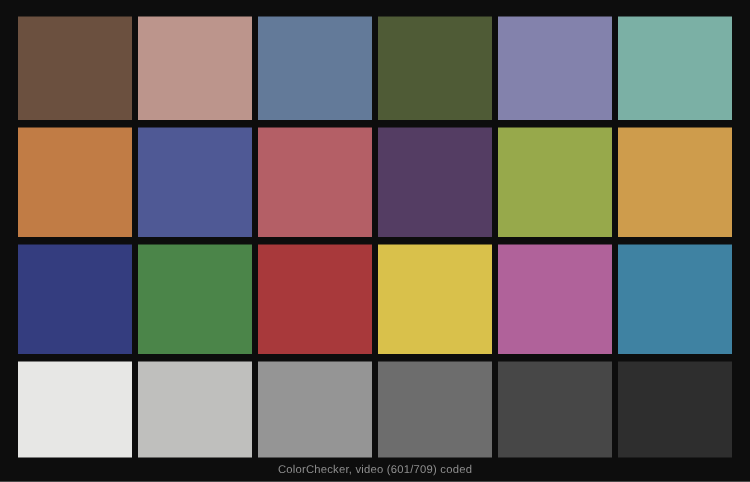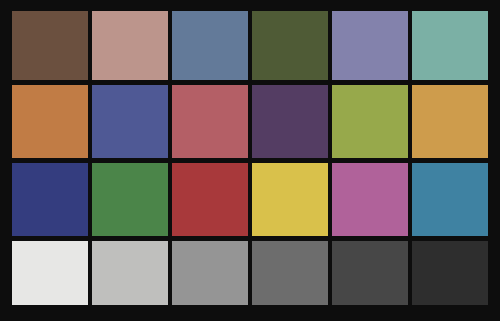--- a/index.html
+++ b/index.html
@@ -80,14 +80,15 @@
     <div class="patch" style="background: rgb(63, 130, 162);"></div>
 
     <div class="patch" style="background: rgb(231, 231, 229);"></div>
     <div class="patch" style="background: rgb(191, 191, 189);"></div>
     <div class="patch" style="background: rgb(149, 149, 149);"></div>
     <div class="patch" style="background: rgb(109, 109, 109);"></div>
     <div class="patch" style="background: rgb(71, 71, 71);"></div>
     <div class="patch" style="background: rgb(46, 46, 46);"></div>
   </div>
 
+  <div id="caption" style="color: rgb(142, 142, 142);">ColorChecker, video (601/709) coded</div>
 
 </div>
 
 </body></html>

